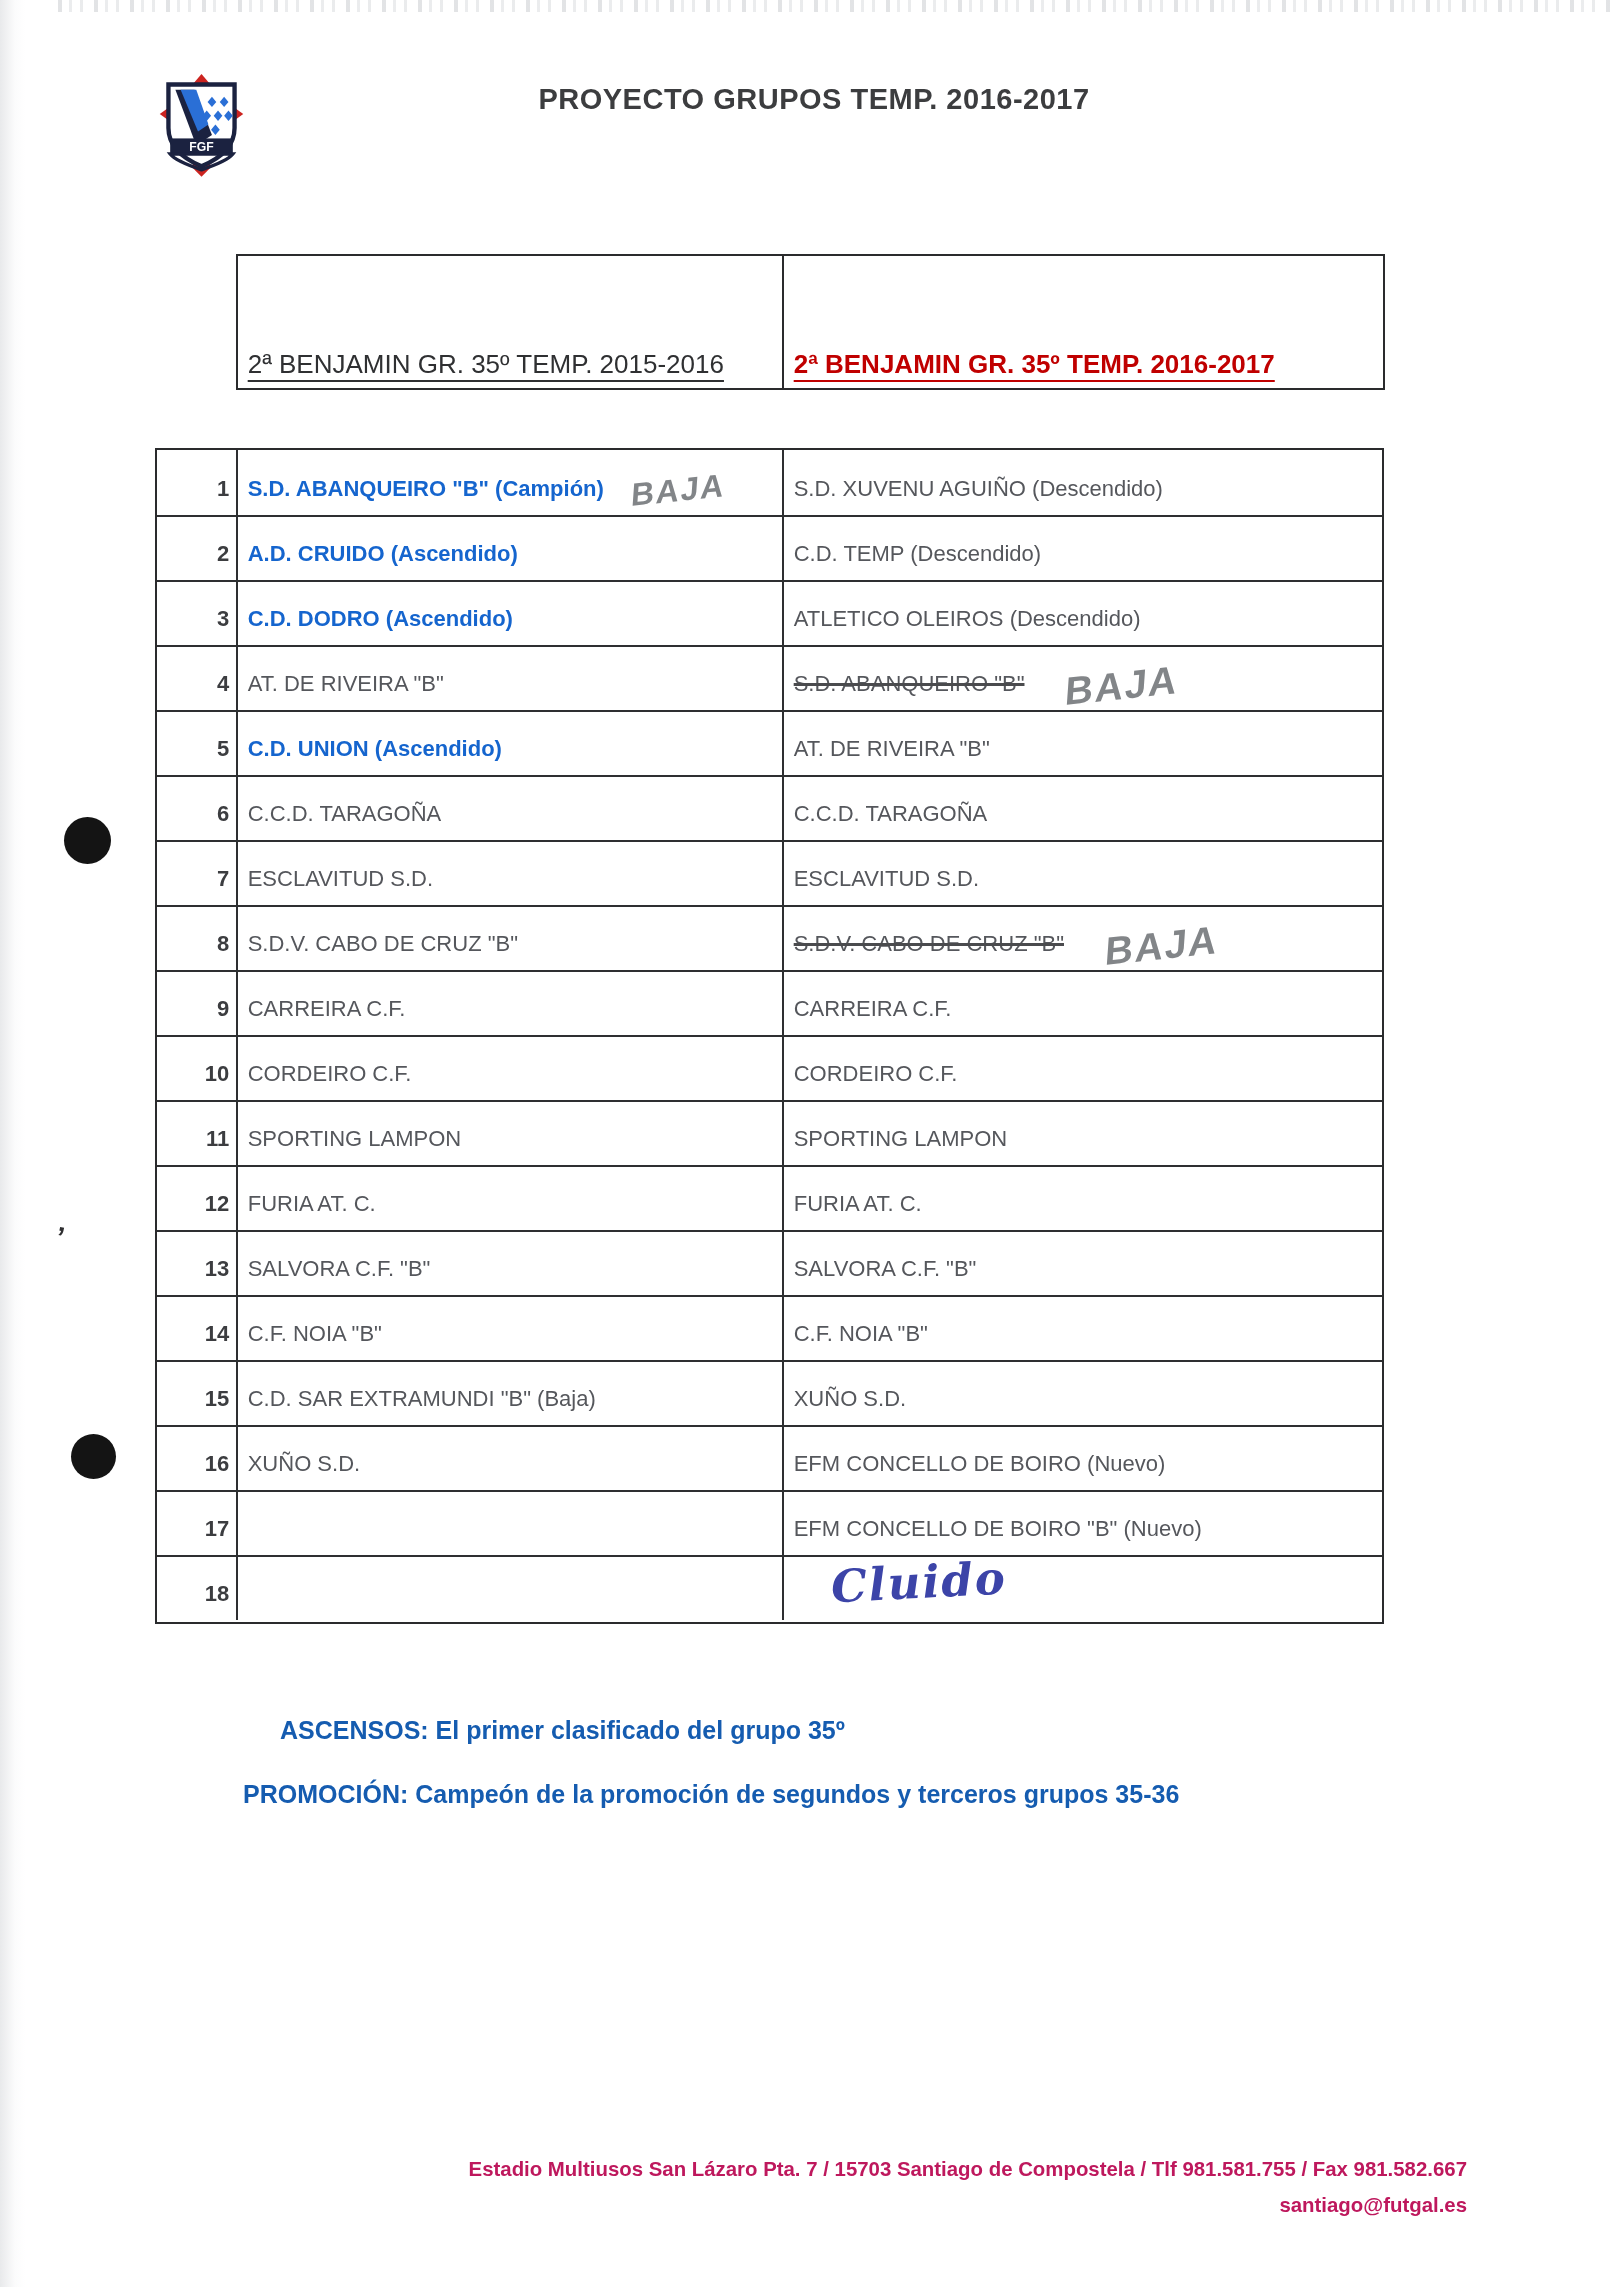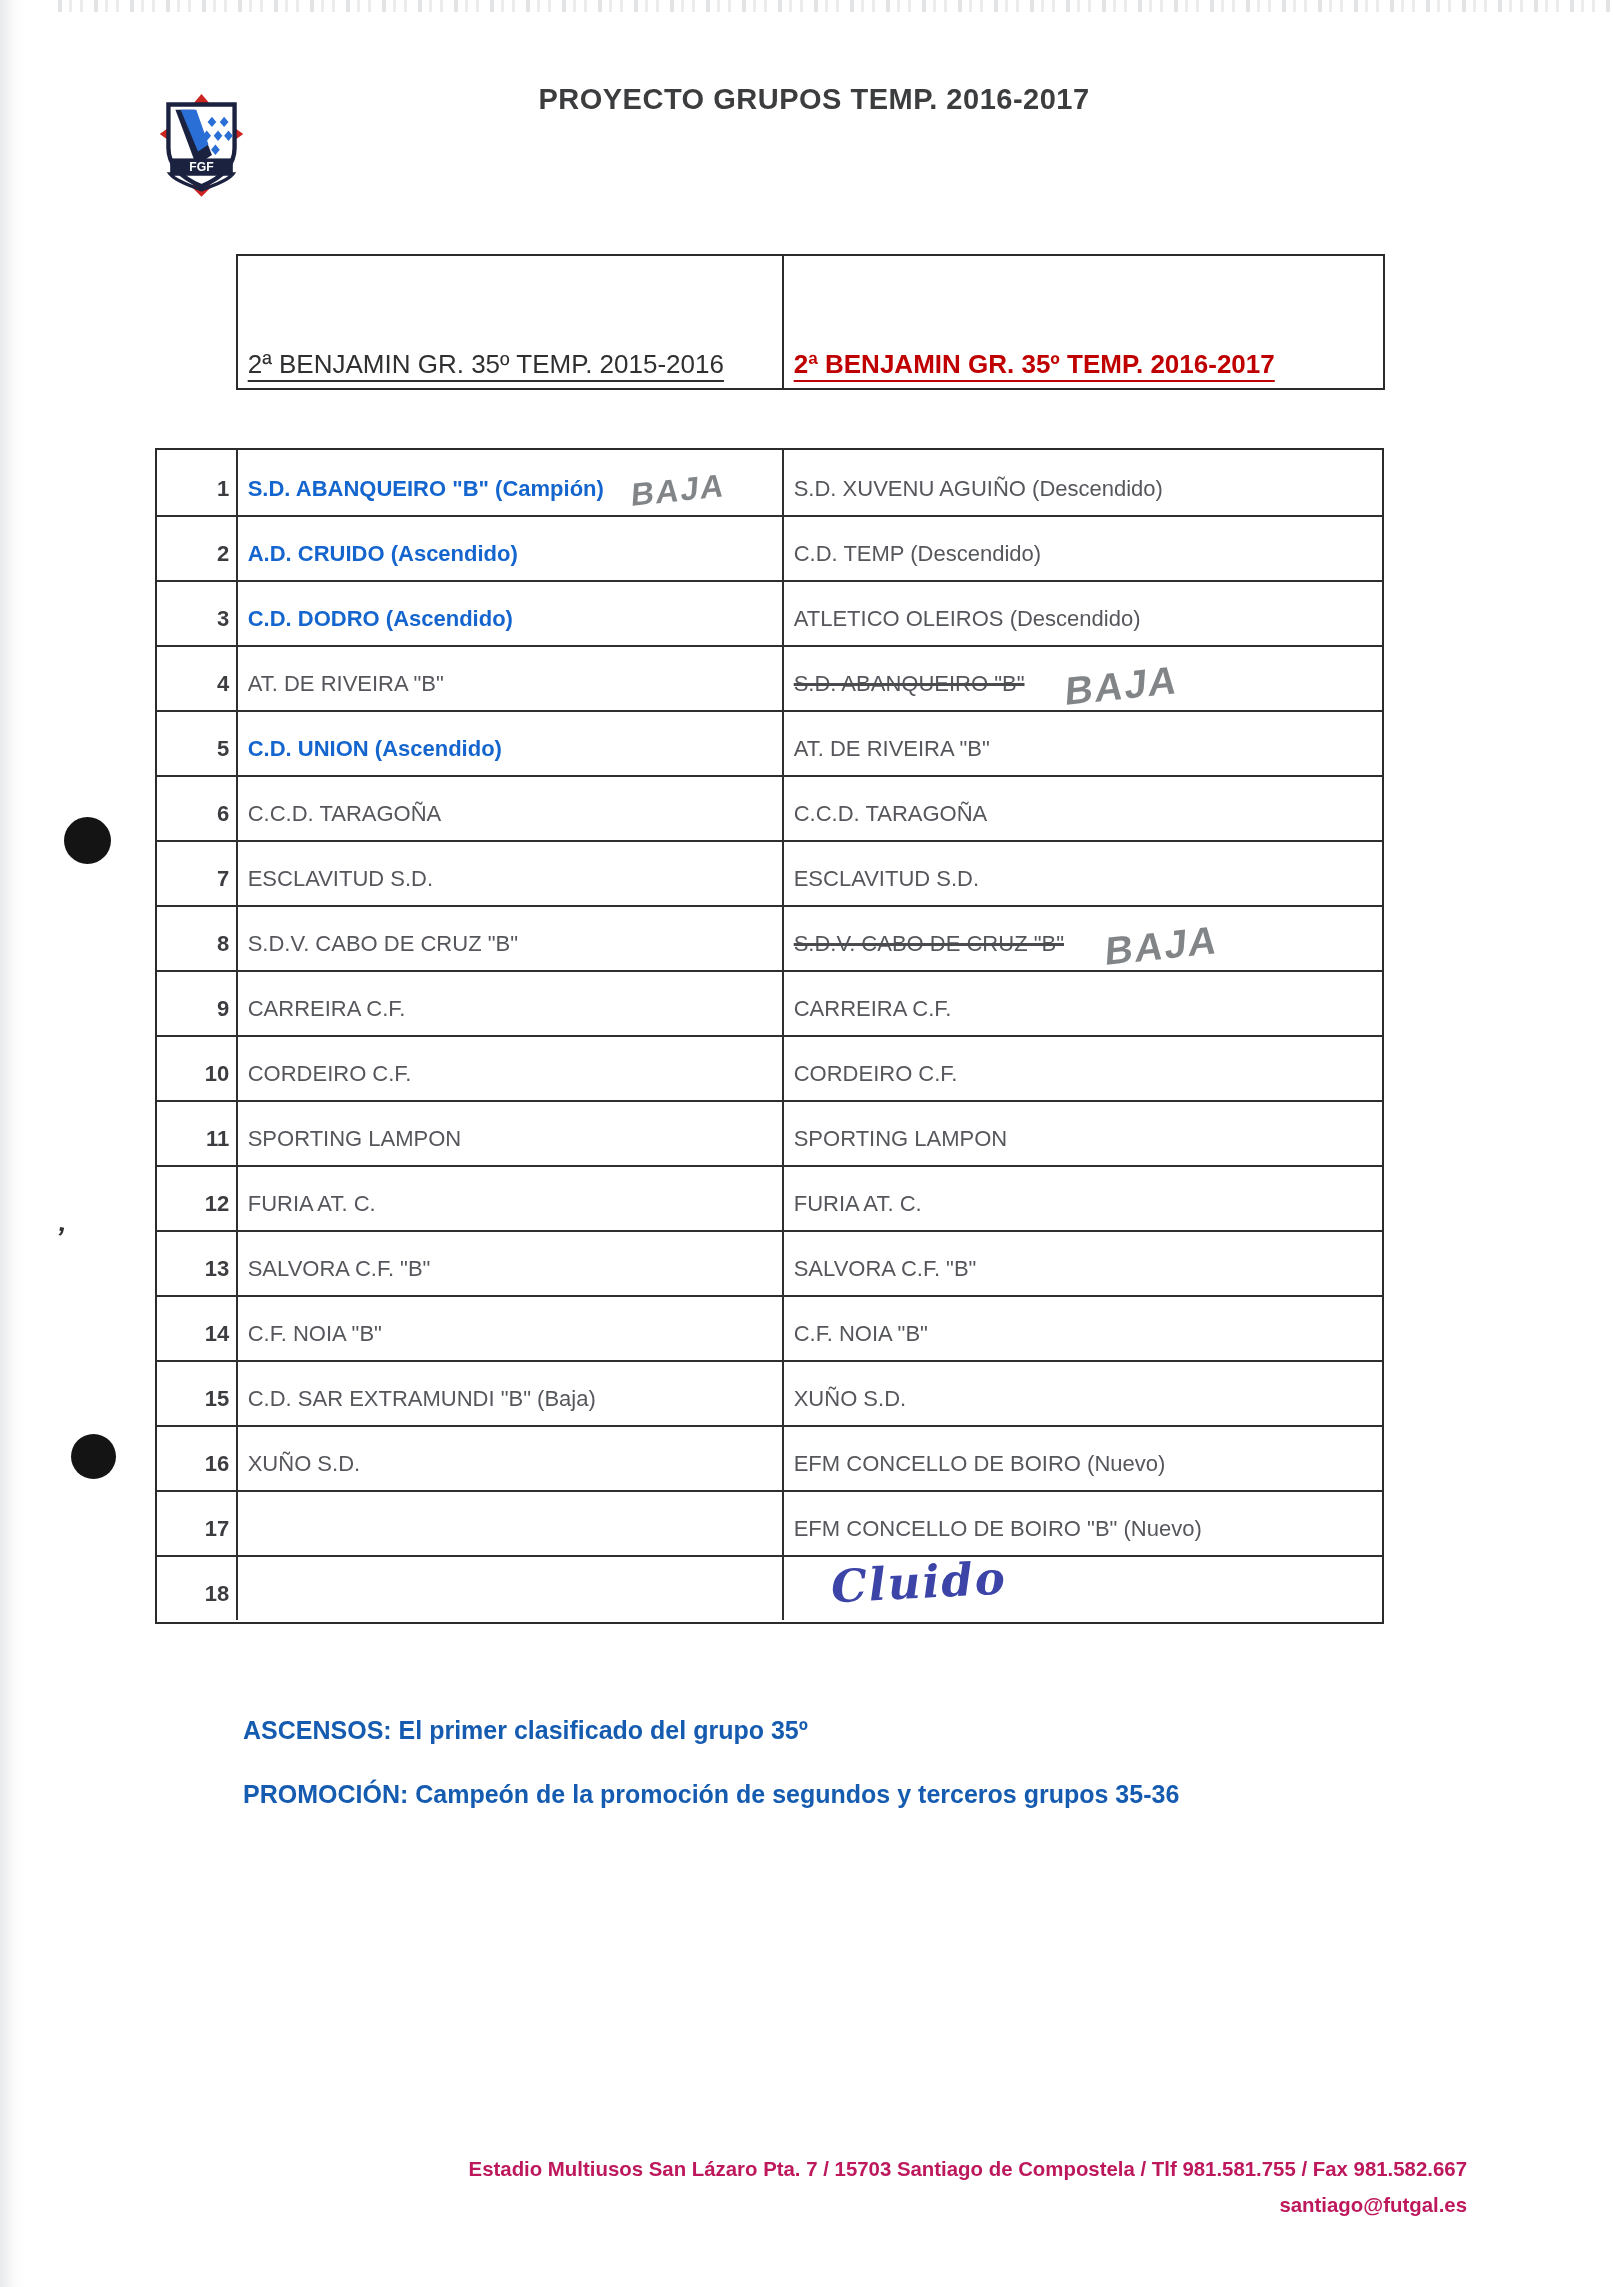--- a/index.html
+++ b/index.html
@@ -20,21 +20,21 @@
     background:linear-gradient(90deg, rgba(190,193,198,.35), rgba(230,231,234,.15) 60%, transparent);
   }
   .hole-dot{position:absolute;background:#141414;border-radius:50%;}
   .dot-1{left:64px;top:817px;width:47px;height:47px;}
   .dot-2{left:71px;top:1434px;width:45px;height:45px;}
   .ink-mark{
     position:absolute;left:56px;top:1221px;font-size:29px;color:#2f2f31;
     transform:rotate(12deg);font-weight:700;
   }
   
-  .logo{position:absolute;left:158px;top:91px;width:87px;height:107px;}
+  .logo{position:absolute;left:158px;top:71px;width:87px;height:107px;}
   .doc-title{
     position:absolute;left:0;top:83px;width:1614px;text-align:center;
     font-size:29px;font-weight:700;color:#3c3d3f;letter-spacing:0.5px;margin-left:7px;
   }
   
   .season-table{
     position:absolute;left:236px;top:254px;width:1149px;height:136px;
     box-sizing:border-box;border:2.9px solid #2a2b2d;background:#fff;
     display:grid;grid-template-columns:546px 1fr;
   }
@@ -67,21 +67,21 @@
   }
   .hw-sm{font-size:32px;margin-left:27px;margin-bottom:-3.9px;}
   .hw-lg{font-size:39px;margin-left:41px;margin-bottom:-7.8px;}
   .cell.sig{align-items:center;padding-left:47px;}
   .signature{
     font-family:"DejaVu Serif", serif;font-style:italic;font-weight:700;
     font-size:45px;color:#3c44a8;transform:rotate(-3deg);letter-spacing:1.9px;line-height:1;
   }
   
   .note{position:absolute;left:243px;white-space:nowrap;font-size:25px;font-weight:700;color:#155CB0;}
-  .note-1{top:1716px;}
+  .note-1{top:1716px;margin-left:37px;}
   .note-2{top:1780px;}
   
   .footer{
     position:absolute;right:147px;top:2152px;text-align:right;
     font-size:20.4px;font-weight:700;color:#be185d;line-height:1.75;white-space:nowrap;
   }
 </style>
 </head>
 <body>
 

